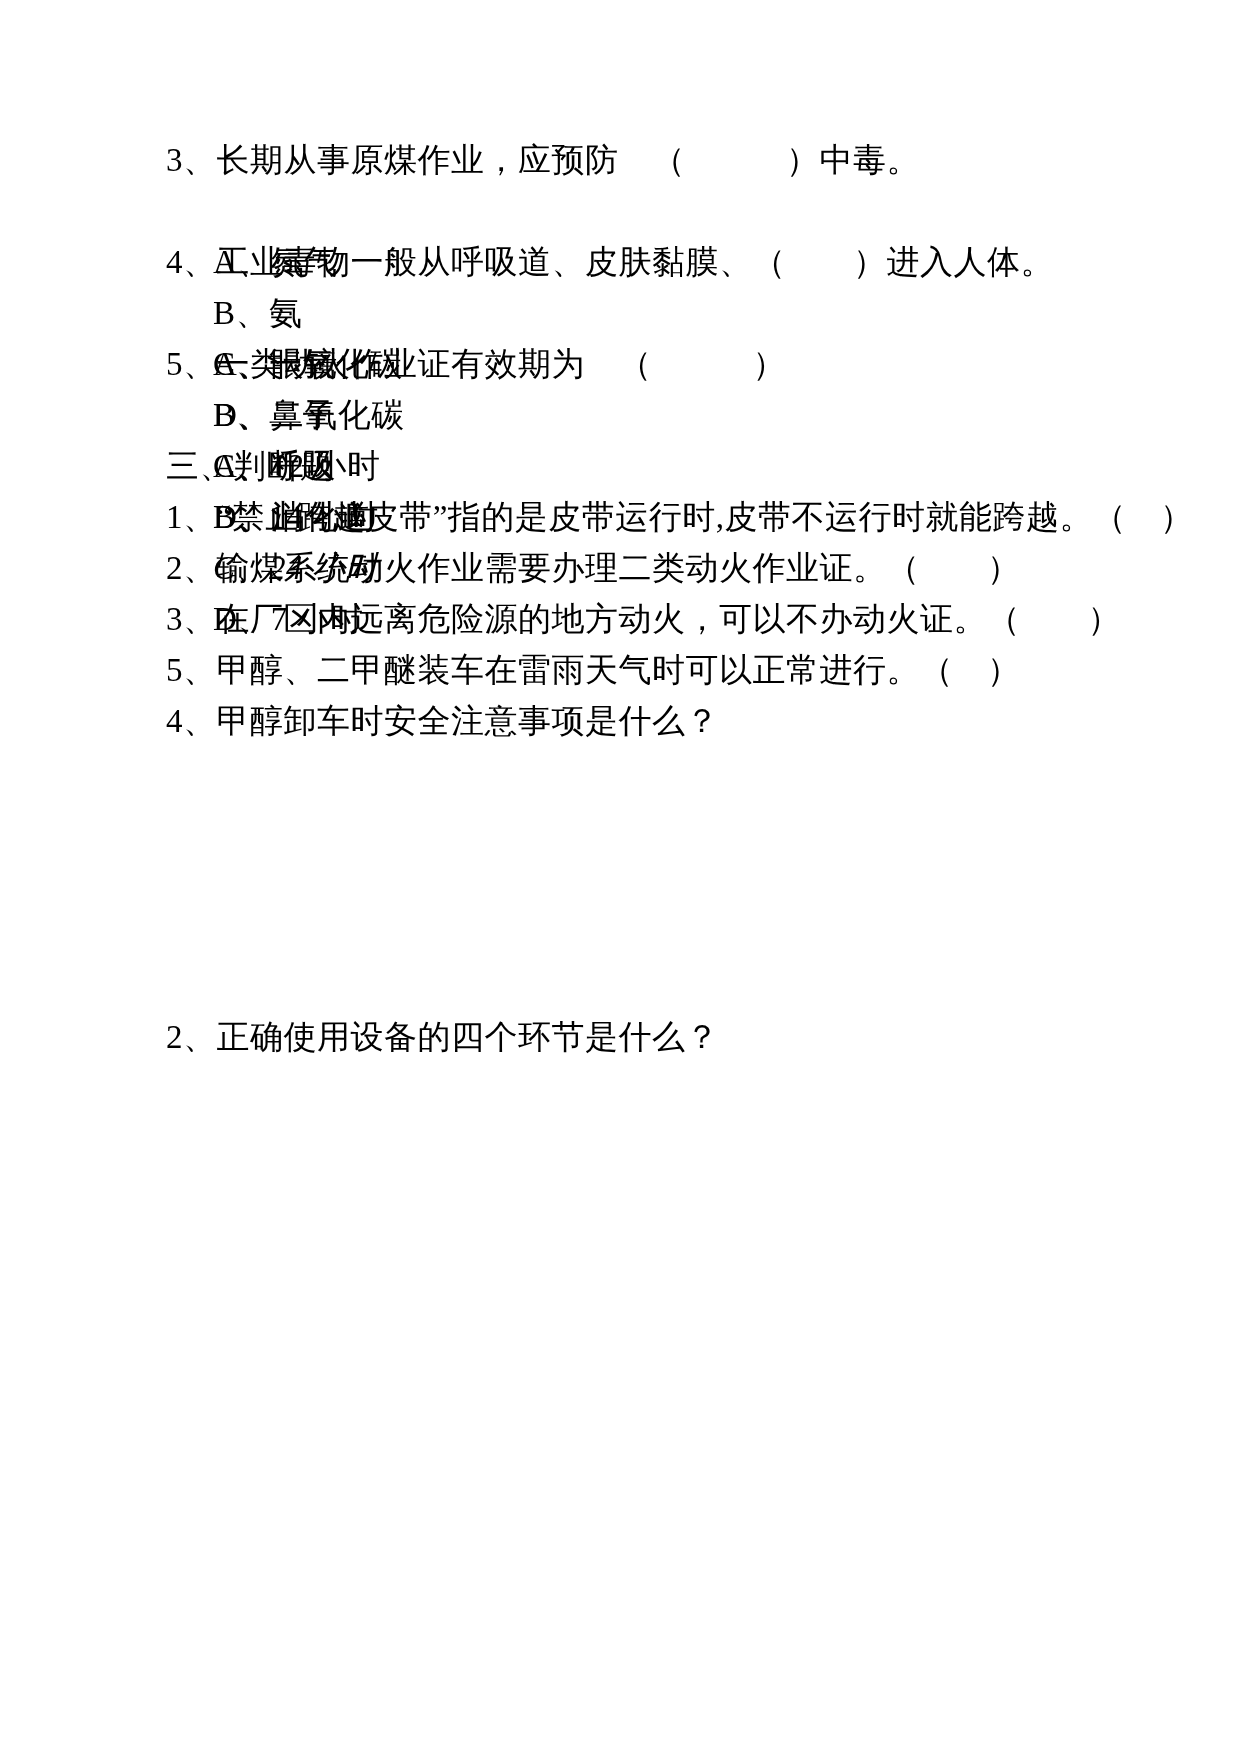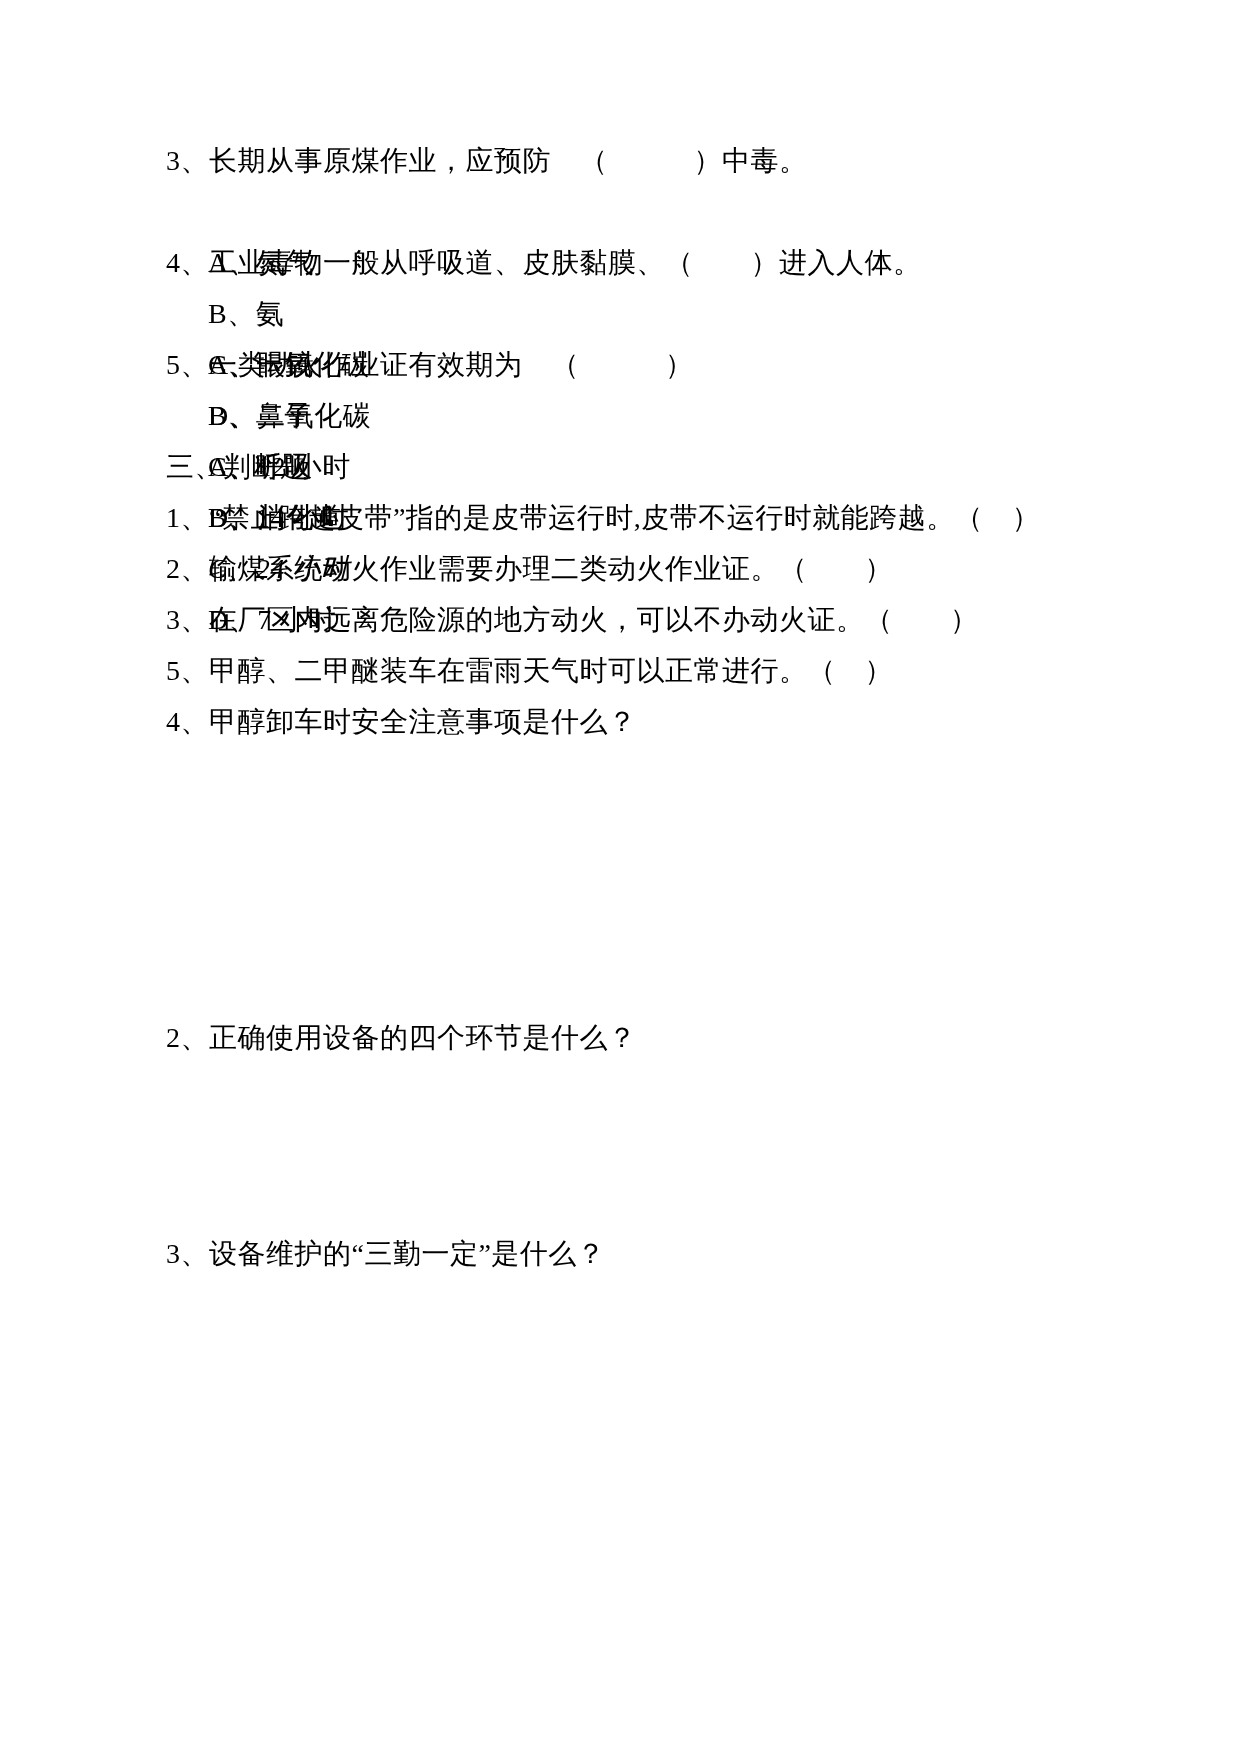--- a/index.html
+++ b/index.html
@@ -10,21 +10,21 @@
     background: #ffffff;
     overflow: hidden;
   }
   .page {
     box-sizing: border-box;
     width: 1241px;
     height: 1754px;
     padding: 135px 90px 0 166px;
     color: #000000;
     font-family: "Liberation Serif", "DejaVu Serif", serif;
-    font-size: 28px;
+    font-size: 33px;
   }
   .line {
     line-height: 51px;
     height: 51px;
     white-space: pre;
     letter-spacing: 0.5px;
   }
   .options-line {
     padding-left: 12px;
   }
@@ -73,15 +73,14 @@
   <div class="line">5、甲醇、二甲醚装车在雷雨天气时可以正常进行。（　）</div>
 
   <div class="line">4、甲醇卸车时安全注意事项是什么？</div>
 
   <div class="answer-space-1"></div>
 
   <div class="line">2、正确使用设备的四个环节是什么？</div>
 
   <div class="answer-space-2"></div>
 
-  <div class="line">3、设备维护的“三勤一定”是什么？</div>
 
 </div>
 
 </body></html>

